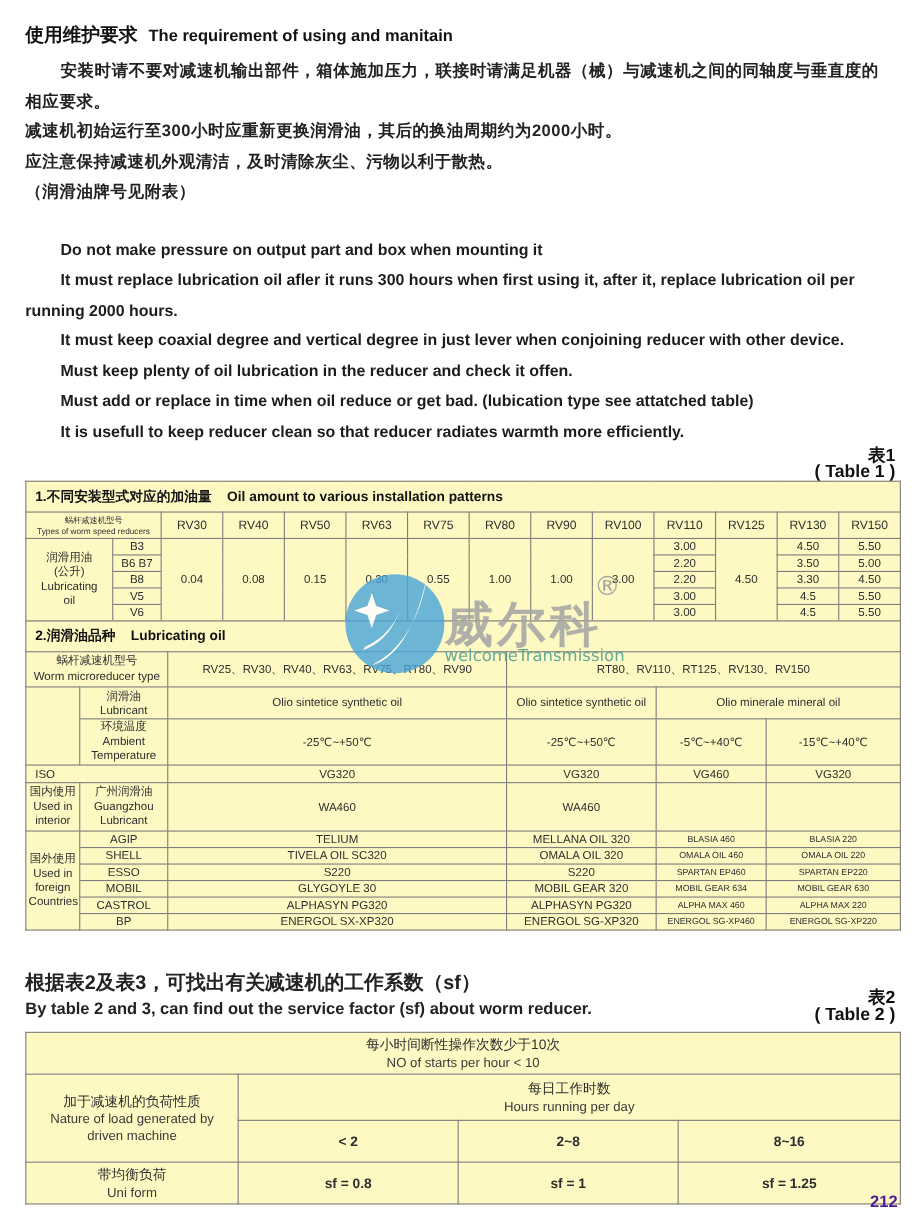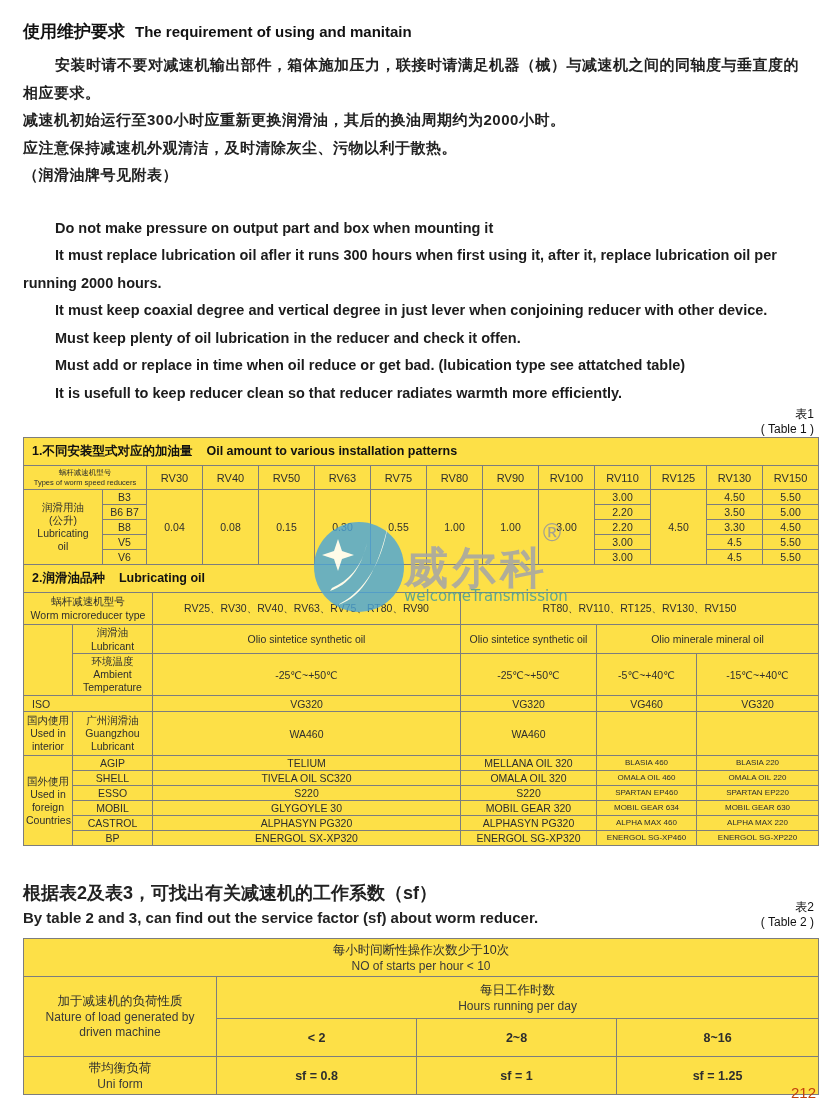--- a/index.html
+++ b/index.html
@@ -11,41 +11,41 @@
   .content{position:relative;width:795px;margin-left:23px;}
   
   .main-heading{margin-top:20px;font-size:17px;font-weight:bold;color:#111;}
   .main-heading .en{font-size:15px;margin-left:10px;}
   .zh-block{margin-top:8px;font-size:15px;font-weight:bold;line-height:27.5px;color:#222;letter-spacing:0.5px;width:780px;}
   .zh-block p{margin:0;}
   .zh-block p.indent{text-indent:32px;}
   .en-block{margin-top:26px;font-size:14.5px;font-weight:bold;line-height:27.5px;color:#1c1c1c;width:780px;}
   .en-block p{margin:0;text-indent:32px;}
   
-  .table-tag{text-align:right;font-size:12px;font-weight:normal;line-height:15px;color:#111;padding-right:4px;}
+  .table-tag{text-align:right;font-size:16px;font-weight:bold;line-height:15px;color:#111;padding-right:4px;}
   
-  table{border-collapse:collapse;table-layout:fixed;width:795px;background:#fde047;}
+  table{border-collapse:collapse;table-layout:fixed;width:795px;background:#fef9c3;}
   td{border:1px solid #7d7d7d;text-align:center;vertical-align:middle;
      font-size:10.5px;color:#2e2e2e;padding:1px 2px;overflow:hidden;}
   td .ln{display:block;line-height:1.25;}
   .sec-title{text-align:left;font-weight:bold;font-size:12.5px;padding:5px 8px;color:#111;}
   .sec-title .en{font-weight:bold;margin-left:14px;}
   .tiny{font-size:8px;line-height:1.1;}
   .tinyhdr{font-size:7.5px;line-height:1.1;}
   .model-hdr{font-size:11px;}
   .left-pad{text-align:left;padding-left:8px;}
   .t2 td{font-size:12.5px;padding:2px 4px;}
   .t2 .zh{font-weight:normal;display:block;line-height:1.35;}
   .t2 .en{font-weight:normal;display:block;line-height:1.3;font-size:12px;color:#3a3a3a;}
   .t2 .val{font-weight:bold;}
   .h2-row{display:flex;justify-content:space-between;align-items:flex-end;margin-top:34px;}
   .h2-left{font-weight:bold;}
   .h2-left .zh{font-size:18px;display:block;line-height:26px;}
   .h2-left .en{font-size:15px;display:block;line-height:24px;}
-  .page-number{position:absolute;top:1084px;right:24px;font-size:15px;font-weight:normal;color:#c2410c;text-align:center;}
+  .page-number{position:absolute;top:1084px;right:24px;font-size:15px;font-weight:bold;color:#4c1d95;text-align:center;}
   
   .watermark{position:absolute;left:308px;top:511px;width:310px;height:105px;pointer-events:none;opacity:0.88;z-index:5;}
   .spacer8{height:8px;}
 </style>
 </head>
 <body>
 
 <div class="content">
 
   <div class="main-heading">

